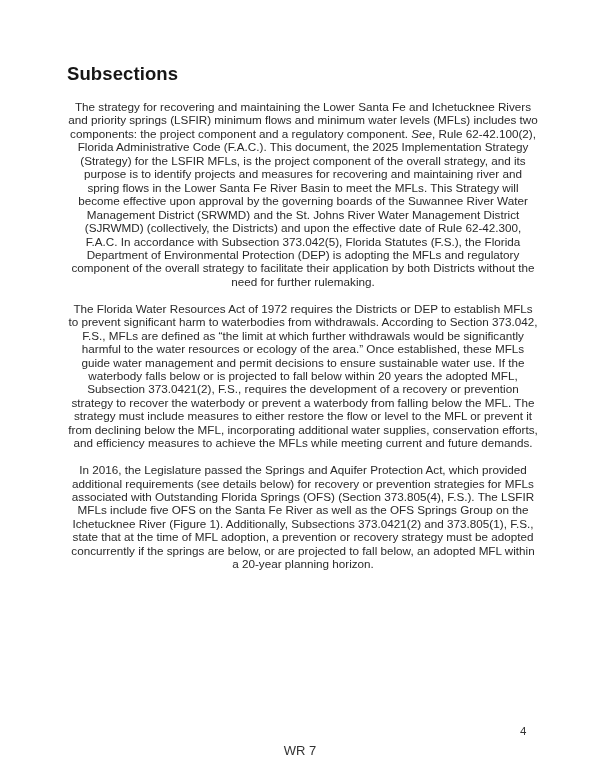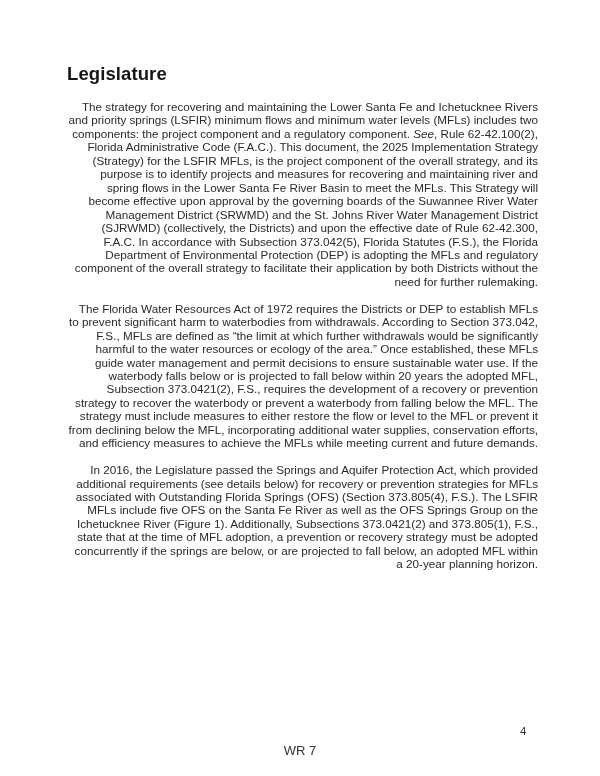--- a/index.html
+++ b/index.html
@@ -28,21 +28,21 @@
     letter-spacing: 0.1px;
   }
   .body-text {
     position: absolute;
     left: 68px;
     top: 100px;
     width: 470px;
     font-size: 11.7px;
     line-height: 13.45px;
     color: #2a2a2a;
-    text-align: right;
+    text-align: center;
   }
   .para {
     margin: 0 0 13.4px 0;
     padding: 0;
   }
   .italic {
     font-style: italic;
   }
   .page-number {
     position: absolute;
@@ -61,21 +61,21 @@
     font-size: 13px;
     line-height: 13px;
     color: #333333;
   }
 </style>
 </head>
 <body>
 
 <div class="page">
 
-  <h1 class="doc-heading">Legislature</h1>
+  <h1 class="doc-heading">Subsections</h1>
 
   <div class="body-text">
     <p class="para"><span>The strategy for recovering and maintaining the Lower Santa Fe and Ichetucknee Rivers and priority springs (LSFIR) minimum flows and minimum water levels (MFLs) includes two components: the project component and a regulatory component. </span><span class="italic">See</span><span>, Rule 62-42.100(2), Florida Administrative Code (F.A.C.). This document, the 2025 Implementation Strategy (Strategy) for the LSFIR MFLs, is the project component of the overall strategy, and its purpose is to identify projects and measures for recovering and maintaining river and spring flows in the Lower Santa Fe River Basin to meet the MFLs. This Strategy will become effective upon approval by the governing boards of the Suwannee River Water Management District (SRWMD) and the St. Johns River Water Management District (SJRWMD) (collectively, the Districts) and upon the effective date of Rule 62-42.300, F.A.C. In accordance with Subsection 373.042(5), Florida Statutes (F.S.), the Florida Department of Environmental Protection (DEP) is adopting the MFLs and regulatory component of the overall strategy to facilitate their application by both Districts without the need for further rulemaking.</span></p>
 
     <p class="para"><span>The Florida Water Resources Act of 1972 requires the Districts or DEP to establish MFLs to prevent significant harm to waterbodies from withdrawals. According to Section 373.042, F.S., MFLs are defined as “the limit at which further withdrawals would be significantly harmful to the water resources or ecology of the area.” Once established, these MFLs guide water management and permit decisions to ensure sustainable water use. If the waterbody falls below or is projected to fall below within 20 years the adopted MFL, Subsection 373.0421(2), F.S., requires the development of a recovery or prevention strategy to recover the waterbody or prevent a waterbody from falling below the MFL. The strategy must include measures to either restore the flow or level to the MFL or prevent it from declining below the MFL, incorporating additional water supplies, conservation efforts, and efficiency measures to achieve the MFLs while meeting current and future demands.</span></p>
 
     <p class="para"><span>In 2016, the Legislature passed the Springs and Aquifer Protection Act, which provided additional requirements (see details below) for recovery or prevention strategies for MFLs associated with Outstanding Florida Springs (OFS) (Section 373.805(4), F.S.). The LSFIR MFLs include five OFS on the Santa Fe River as well as the OFS Springs Group on the Ichetucknee River (Figure 1). Additionally, Subsections 373.0421(2) and 373.805(1), F.S., state that at the time of MFL adoption, a prevention or recovery strategy must be adopted concurrently if the springs are below, or are projected to fall below, an adopted MFL within a 20-year planning horizon.</span></p>
   </div>
 
   <div class="page-number">4</div>

